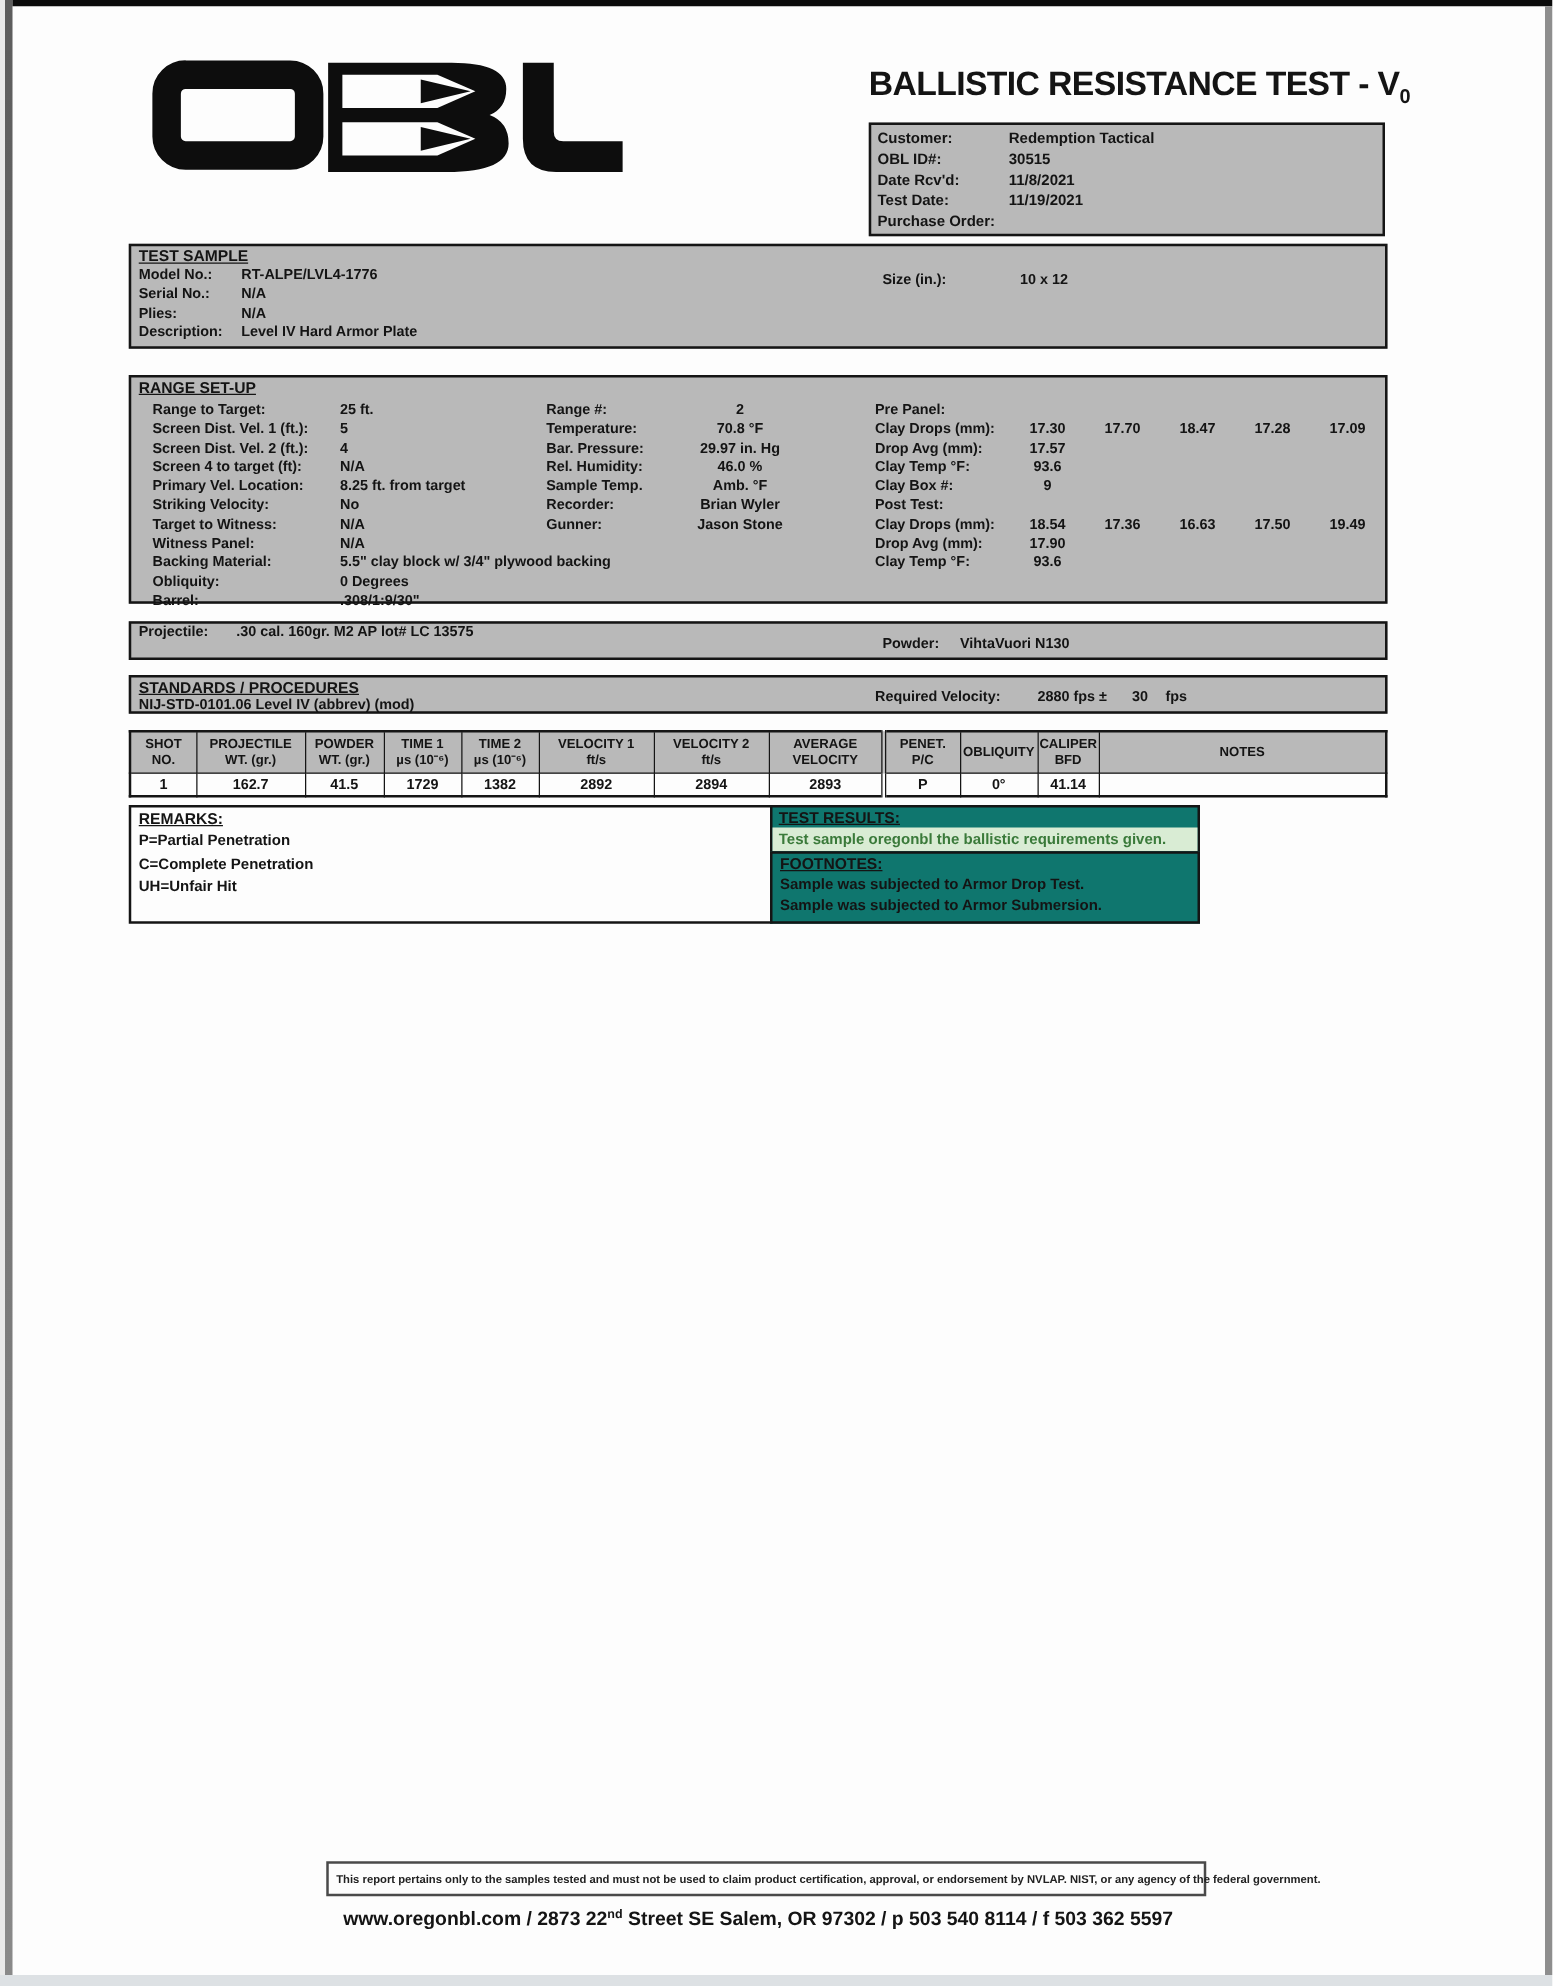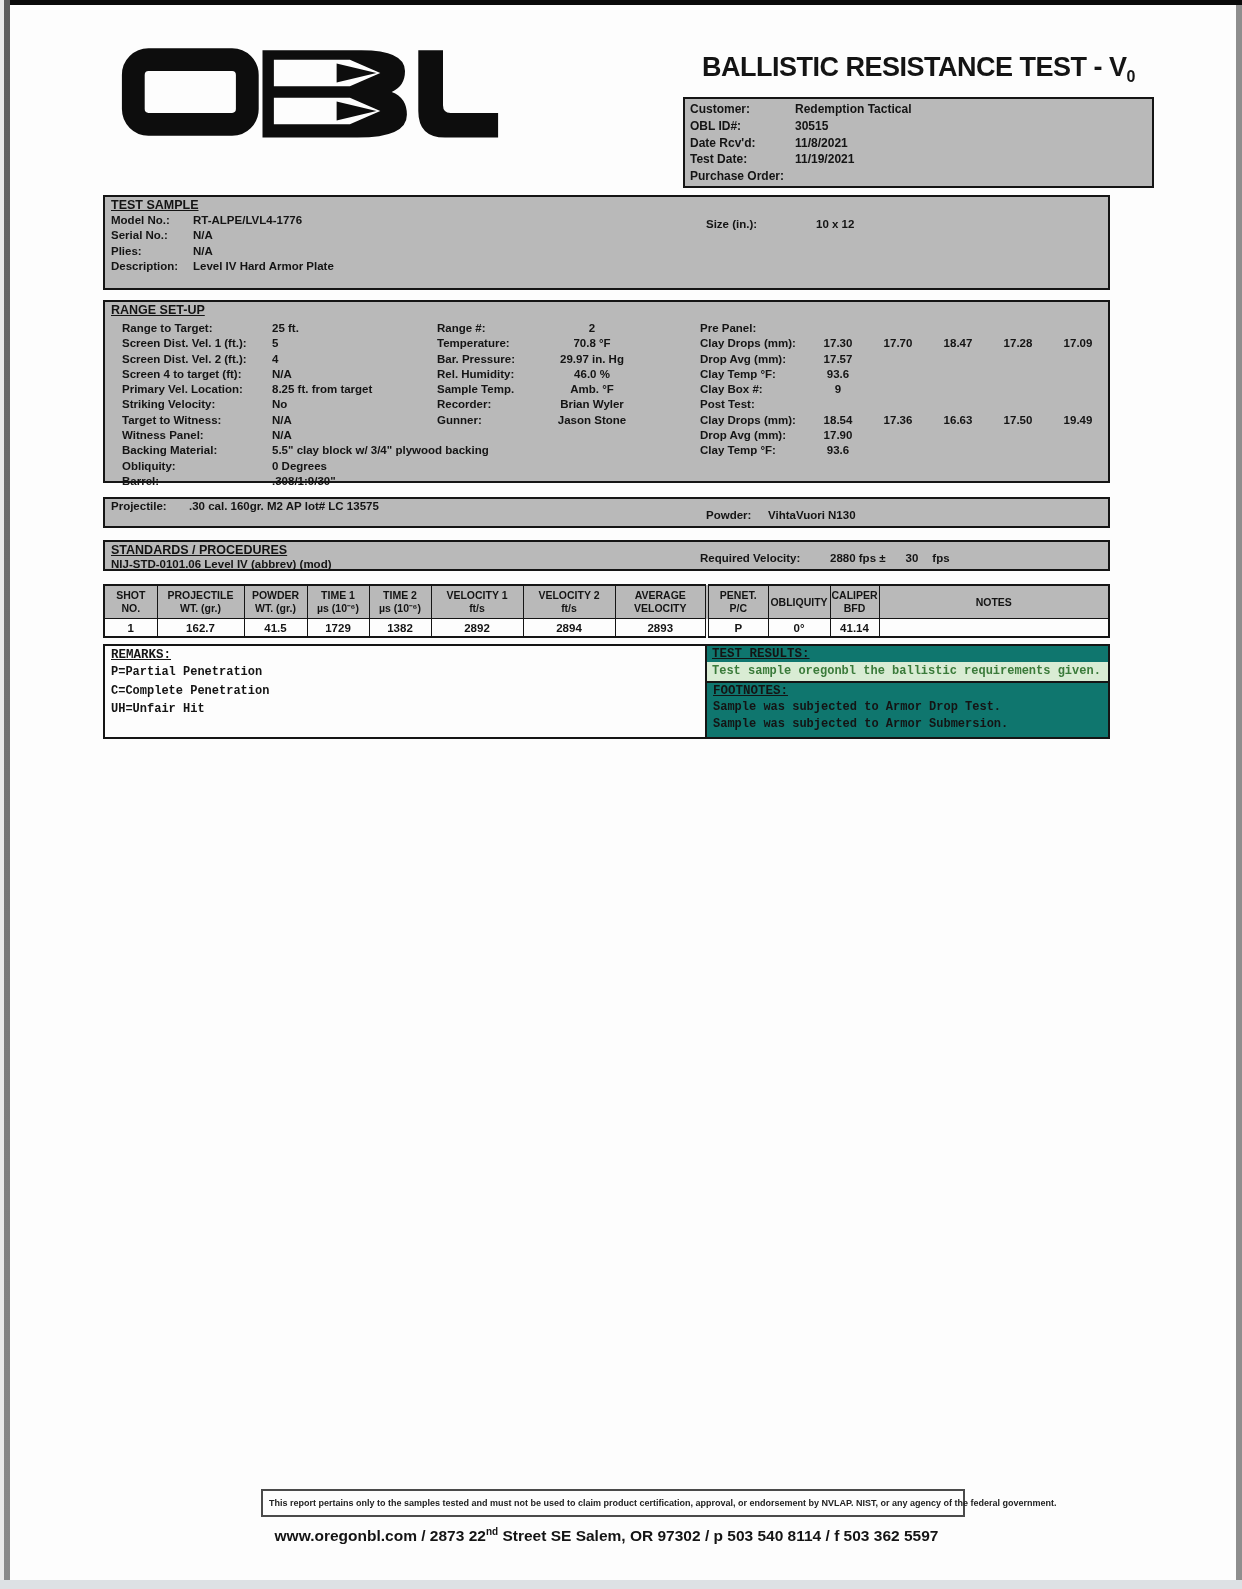--- a/index.html
+++ b/index.html
@@ -14,21 +14,21 @@
   #edge-left-inner{left:4px;top:0;width:6px;height:1589px;background:linear-gradient(180deg,#5d5d5d,#8a8a8a);}
   #edge-top{left:10px;right:0;top:0;height:5px;background:#0b0b0b;}
   #edge-right{right:0;top:5px;width:6px;height:1575px;background:#8e8e8e;}
   #edge-bottom{left:0;right:0;bottom:0;height:9px;background:#dde1e4;}
 
   .page{position:absolute;left:103px;top:0;width:1007px;height:1589px;}
 
   
   .logo-wrap{position:absolute;left:17px;top:46px;width:395px;}
   .logo-caption{font-size:19px;letter-spacing:1px;margin-top:7px;white-space:nowrap;}
-  .header-right{position:absolute;left:580px;top:52px;width:471px;}
+  .header-right{position:absolute;left:592px;top:52px;width:413px;}
   .report-title{font-size:27px;text-align:center;white-space:nowrap;letter-spacing:-0.5px;}
   .report-title sub{font-size:16px;}
   .info-box{margin-top:11px;background:#b9b9b9;border:2px solid #151515;padding:2px 5px;font-size:12px;}
   .info-box .kv{display:flex;line-height:16.6px;white-space:nowrap;}
   .info-box .kv-l{flex:0 0 105px;}
 
   
   .gbox{position:absolute;left:0;width:1007px;box-sizing:border-box;background:#b9b9b9;
         border:2px solid #151515;padding:1px 6px;font-size:11.5px;}
   .sec-title{font-size:12.5px;text-decoration:underline;line-height:15px;white-space:nowrap;}
@@ -56,21 +56,21 @@
   
   table.shot{position:absolute;left:0;top:584px;width:1007px;border-collapse:collapse;table-layout:fixed;
              border:2px solid #151515;}
   table.shot th{background:#b9b9b9;font-size:10.5px;line-height:1.25;padding:3px 1px;vertical-align:middle;}
   table.shot th,table.shot td{border:1.6px solid #151515;}
   table.shot td{font-size:11.5px;text-align:center;height:17px;padding:0 1px;background:#fdfdfd;}
   .sep-l{border-left:4px double #151515 !important;}
   .th-sm{font-size:9.5px;}
 
   
-  .bottom-region{position:absolute;left:0;top:644px;width:1007px;display:flex;align-items:stretch;font-family:Liberation Mono, monospace;}
+  .bottom-region{position:absolute;left:0;top:644px;width:857px;display:flex;align-items:stretch;}
   .remarks-box{box-sizing:border-box;width:604px;border:2px solid #151515;background:#fdfdfd;
                padding:2px 6px;font-size:12px;}
   .remarks-box .line{line-height:18.5px;white-space:nowrap;}
   .right-col{width:403px;}
   .results-box,.footnotes-box{box-sizing:border-box;border:2px solid #151515;background:#0f766e;margin-left:-2px;}
   .results-box{padding:1px 0 0 0;}
   .results-box .sec-title{margin-left:5px;}
   .footnotes-box{margin-top:-2px;padding:1px 6px 4px 6px;min-height:52px;}
   .result-banner{background:#d9ecd4;color:#3a7a3a;font-size:12px;line-height:16px;padding:1px 0 2px 5px;white-space:nowrap;}
   .footnotes-box .line{font-size:12px;line-height:17px;white-space:nowrap;}
@@ -124,21 +124,21 @@
           <span class="kv-l">Test Date:</span>
           <span class="kv-v">11/19/2021</span>
         </div>
       <div class="kv">
           <span class="kv-l">Purchase Order:</span>
           <span class="kv-v"></span>
         </div>
     </div>
   </div>
 
-  <div class="gbox" style="top:195px;height:95px;">
+  <div class="gbox" style="top:195px;height:84px;">
     <div class="sec-title">TEST SAMPLE</div>
     <div class="kv">
         <span class="kv-l">Model No.:</span>
         <span>RT-ALPE/LVL4-1776</span>
       </div>
     <div class="kv">
         <span class="kv-l">Serial No.:</span>
         <span>N/A</span>
       </div>
     <div class="kv">

